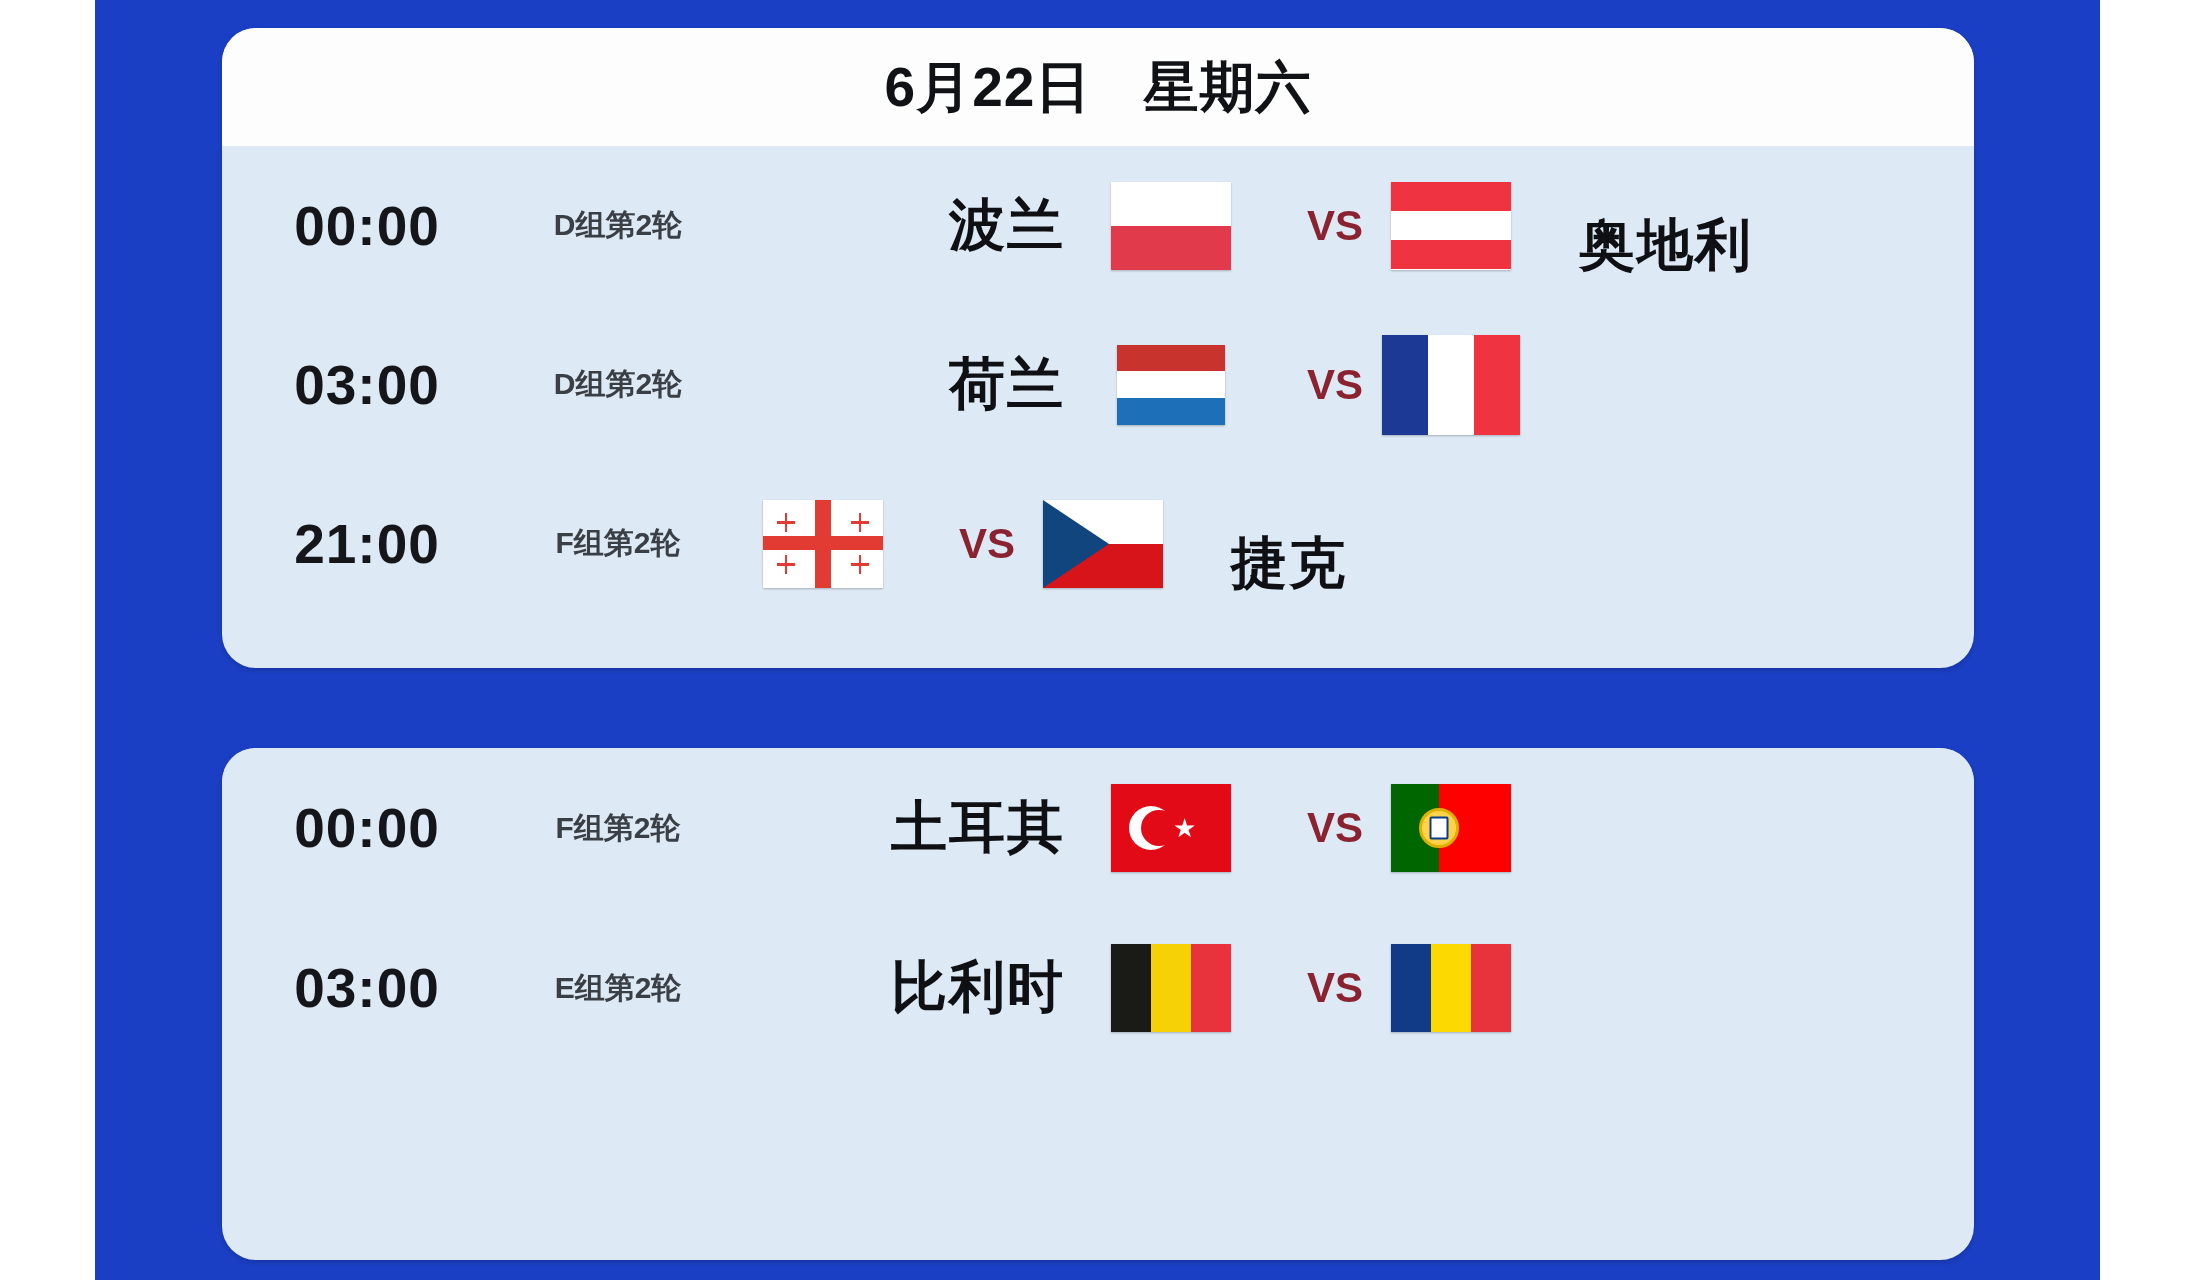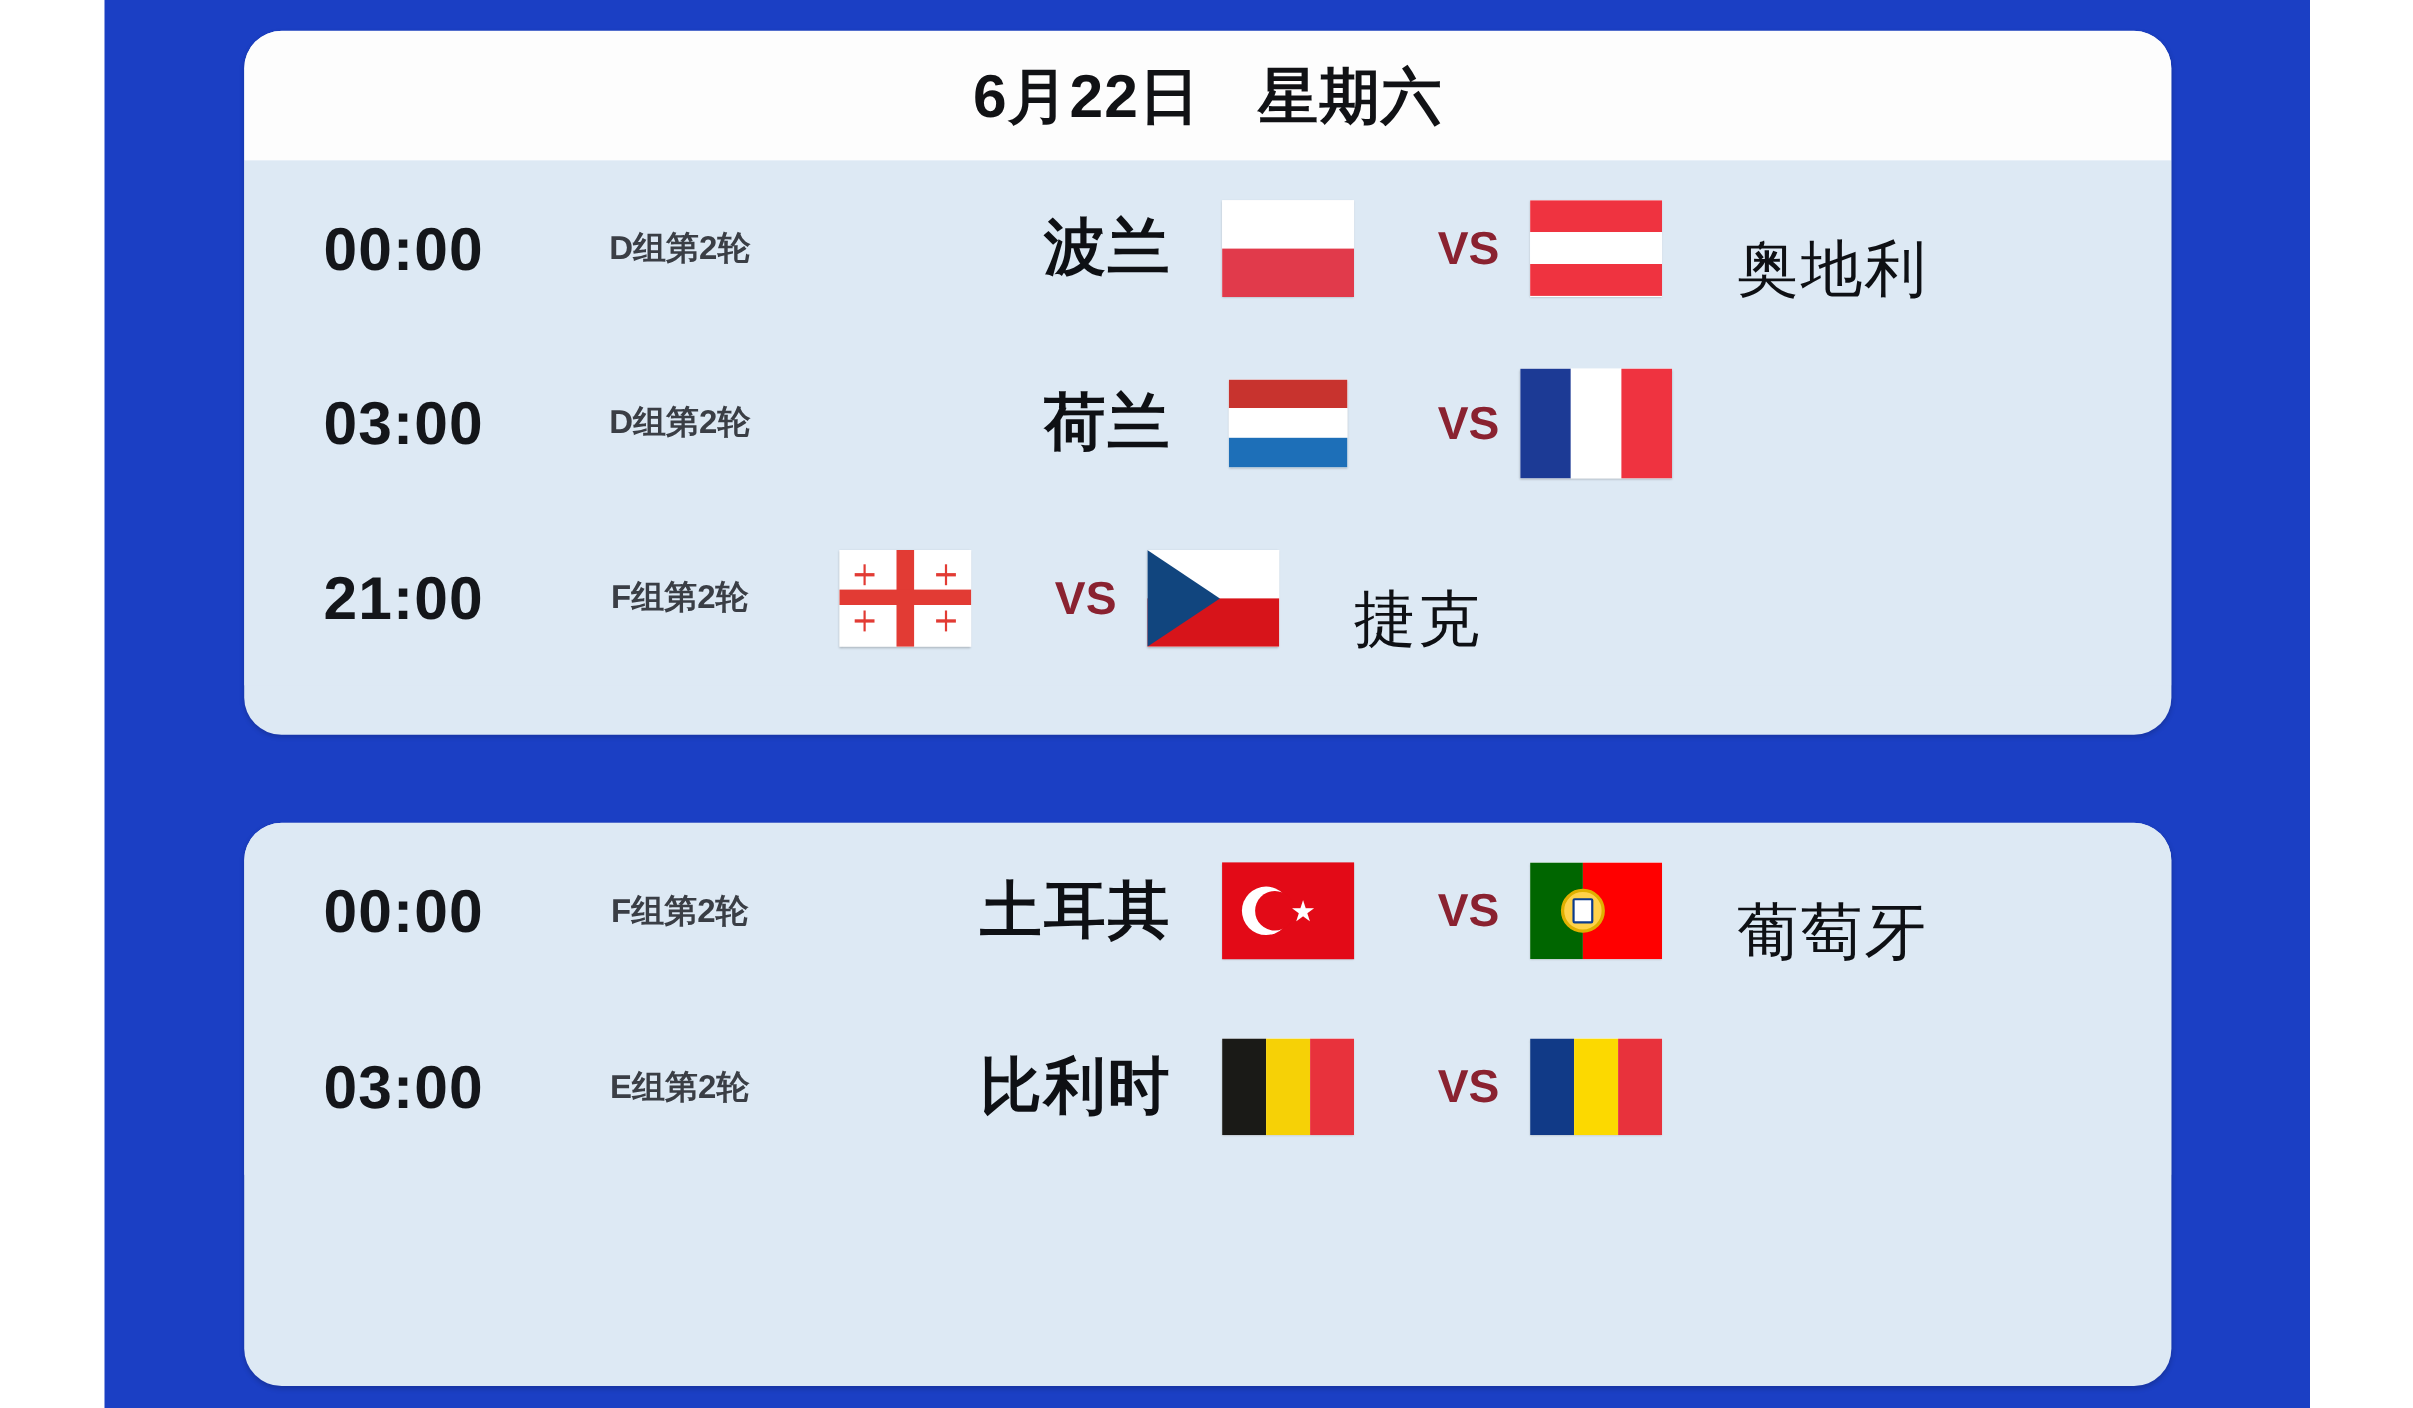--- a/index.html
+++ b/index.html
@@ -88,21 +88,21 @@
     font-weight:bold;
     color:#8a2230;
     flex:0 0 104px;
     letter-spacing:0px;
   }
   .col-team-right{
     flex:1 1 auto;
     text-align:left;
     padding-left:40px;
     font-size:56px;
-    font-weight:normal;
+    font-weight:bold;
     color:#0e1014;
     letter-spacing:2px;
     white-space:nowrap;
     margin-top:40px;
   }
 
   
   .flag{
     position:relative;
     width:120px;height:88px;
@@ -292,21 +292,20 @@
           </div>
         </div>
         <div class="col-vs">VS</div>
         <div class="col-flag">
           <div class="flag f-portugal">
             <div class="green"></div>
               <div class="red"></div>
               <div class="emblem"></div>
           </div>
         </div>
-        <div class="col-team-right">葡萄牙</div>
       </div>
 
       <div class="match-row">
         <div class="col-time">03:00</div>
         <div class="col-stage">E组第2轮</div>
         <div class="col-team-left">比利时</div>
         <div class="col-flag">
           <div class="flag f-belgium">
             <div class="v3">
               <span class="s-be-black"></span>

